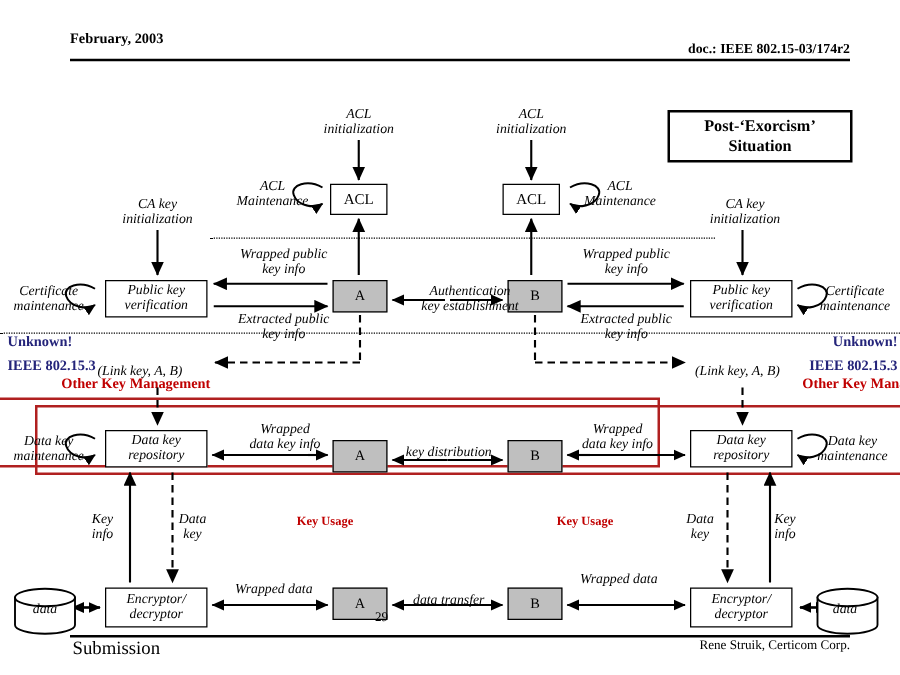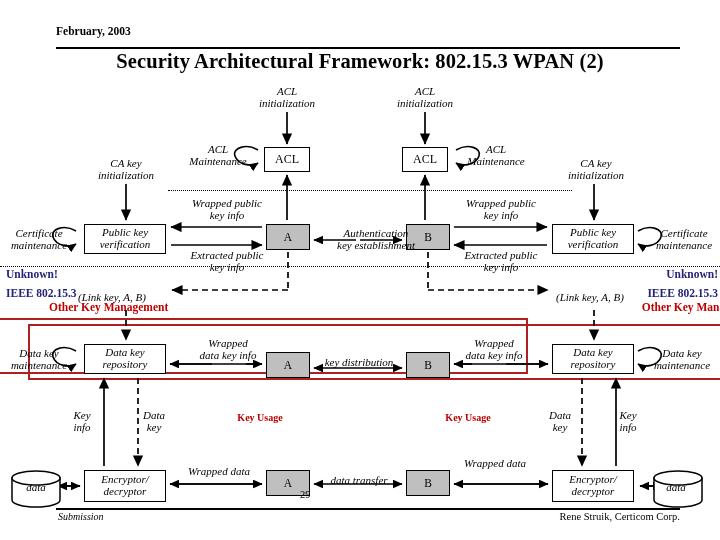--- a/index.html
+++ b/index.html
@@ -10,21 +10,21 @@
 
   
   .hdr-date{left:56px;top:25px;font-size:11.5px;font-weight:bold;}
   .hdr-doc{left:370px;top:33px;width:310px;text-align:right;font-size:11px;font-weight:bold;}
   .hdr-rule{left:56px;top:47px;width:624px;height:0;border-top:2.2px solid #000;}
   .slide-title{left:20px;top:50px;width:680px;text-align:center;
                font-size:20.5px;font-weight:bold;letter-spacing:.1px;}
 
   
   .ftr-rule{left:56px;top:508px;width:624px;height:0;border-top:2.4px solid #000;}
-  .ftr-left{left:58px;top:511px;font-size:10px;font-style:italic;}
+  .ftr-left{left:58px;top:511px;font-size:15px;}
   .ftr-mid{left:300px;top:489px;width:120px;text-align:left;font-size:10.5px;}
   .ftr-right{left:440px;top:511px;width:240px;text-align:right;font-size:10.5px;}
 
   
   .box{border:1.3px solid #000;background:#fff;display:flex;align-items:center;
        justify-content:center;text-align:center;line-height:1.05;box-sizing:border-box;}
   .node{border:1.3px solid #000;background:#bfbfbf;display:flex;align-items:center;
         justify-content:center;font-size:11.5px;box-sizing:border-box;}
   .titlebox{border:2px solid #000;background:#fff;display:flex;flex-direction:column;
             align-items:center;justify-content:center;font-weight:bold;font-size:13px;
@@ -43,23 +43,27 @@
 
   
   .redframe{border:2.2px solid #b02020;box-sizing:border-box;background:transparent;}
 </style>
 </head>
 <body>
 
 <div id="stage">
 
   <div class="abs hdr-date">February, 2003</div>
+  <div class="abs hdr-doc">doc.: IEEE 802.15-03/174r2</div>
   <div class="abs hdr-rule"></div>
-  <div class="abs slide-title">Security Architectural Framework: 802.15.3 WPAN (2)</div>
-
+
+  <div class="abs titlebox" style="left:534px;top:88px;width:148px;height:42px;">
+    <span>Post-‘Exorcism’</span>
+    <span>Situation</span>
+  </div>
 
   <div class="abs dotrule" style="left:168px;top:190px;width:404px;"></div>
   <div class="abs dotrule" style="left:0px;top:266px;width:720px;"></div>
 
   <div class="abs lbl" style="left:232px;top:86px;width:110px;white-space:pre;">ACL
 initialization</div>
   <div class="abs box" style="left:264px;top:147px;width:46px;height:25px;font-size:12px;">ACL</div>
   <div class="abs lbl" style="left:178px;top:144px;width:80px;white-space:pre;">ACL
 Maintenance</div>
 

